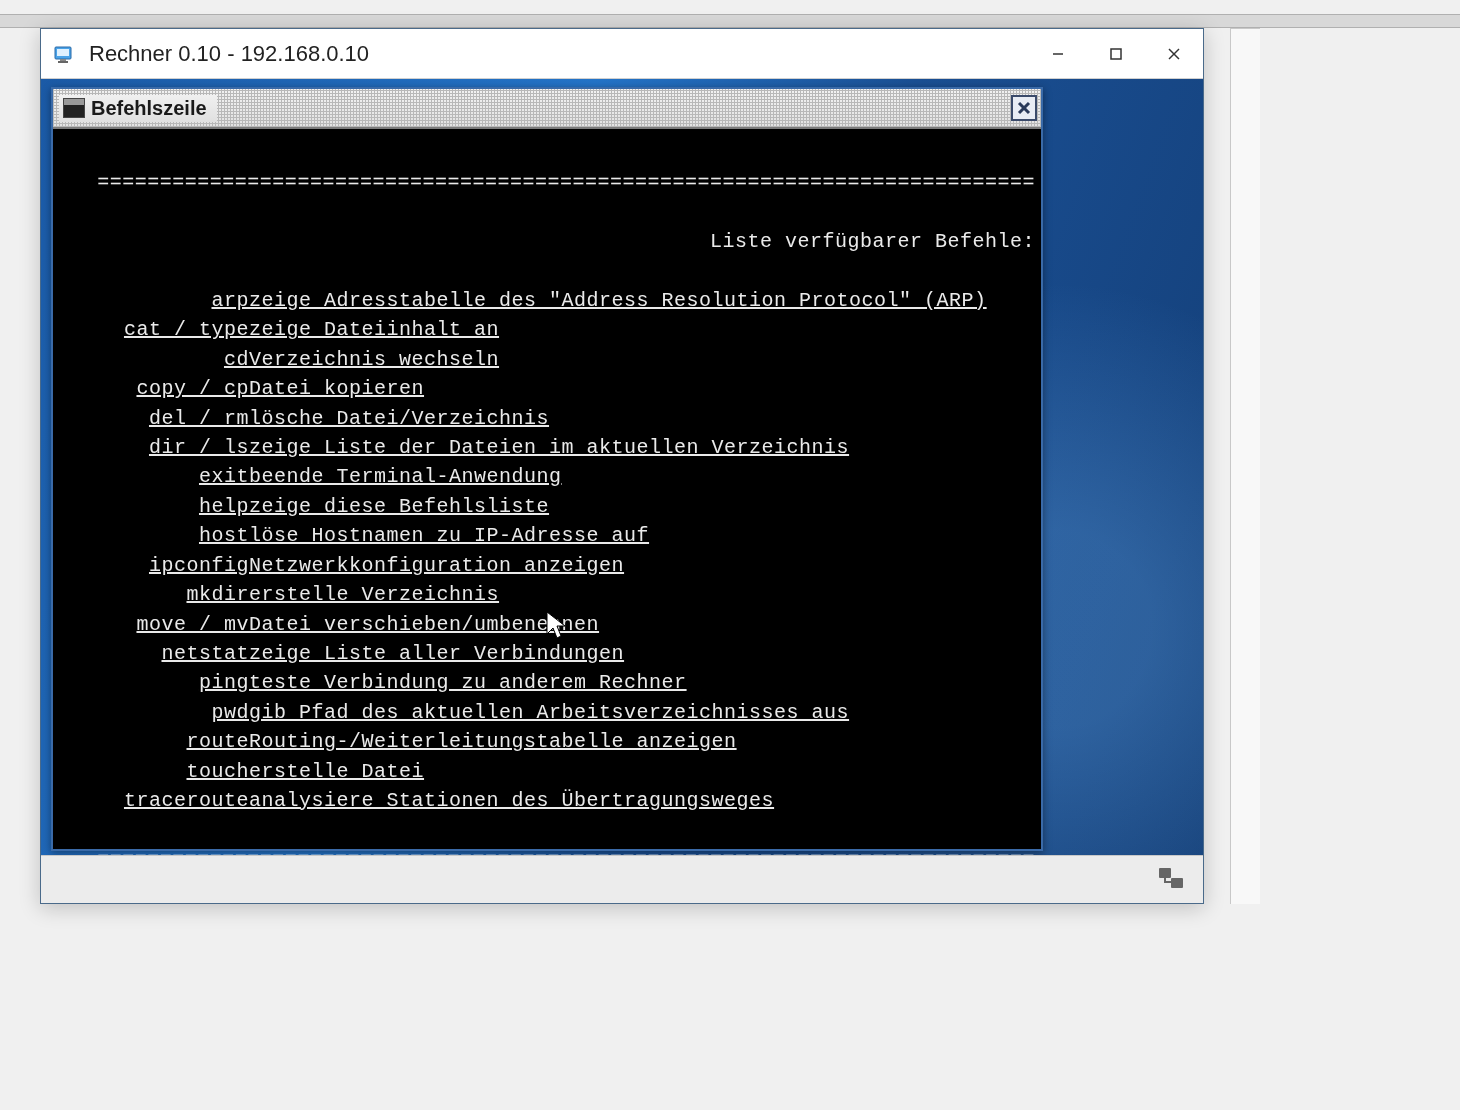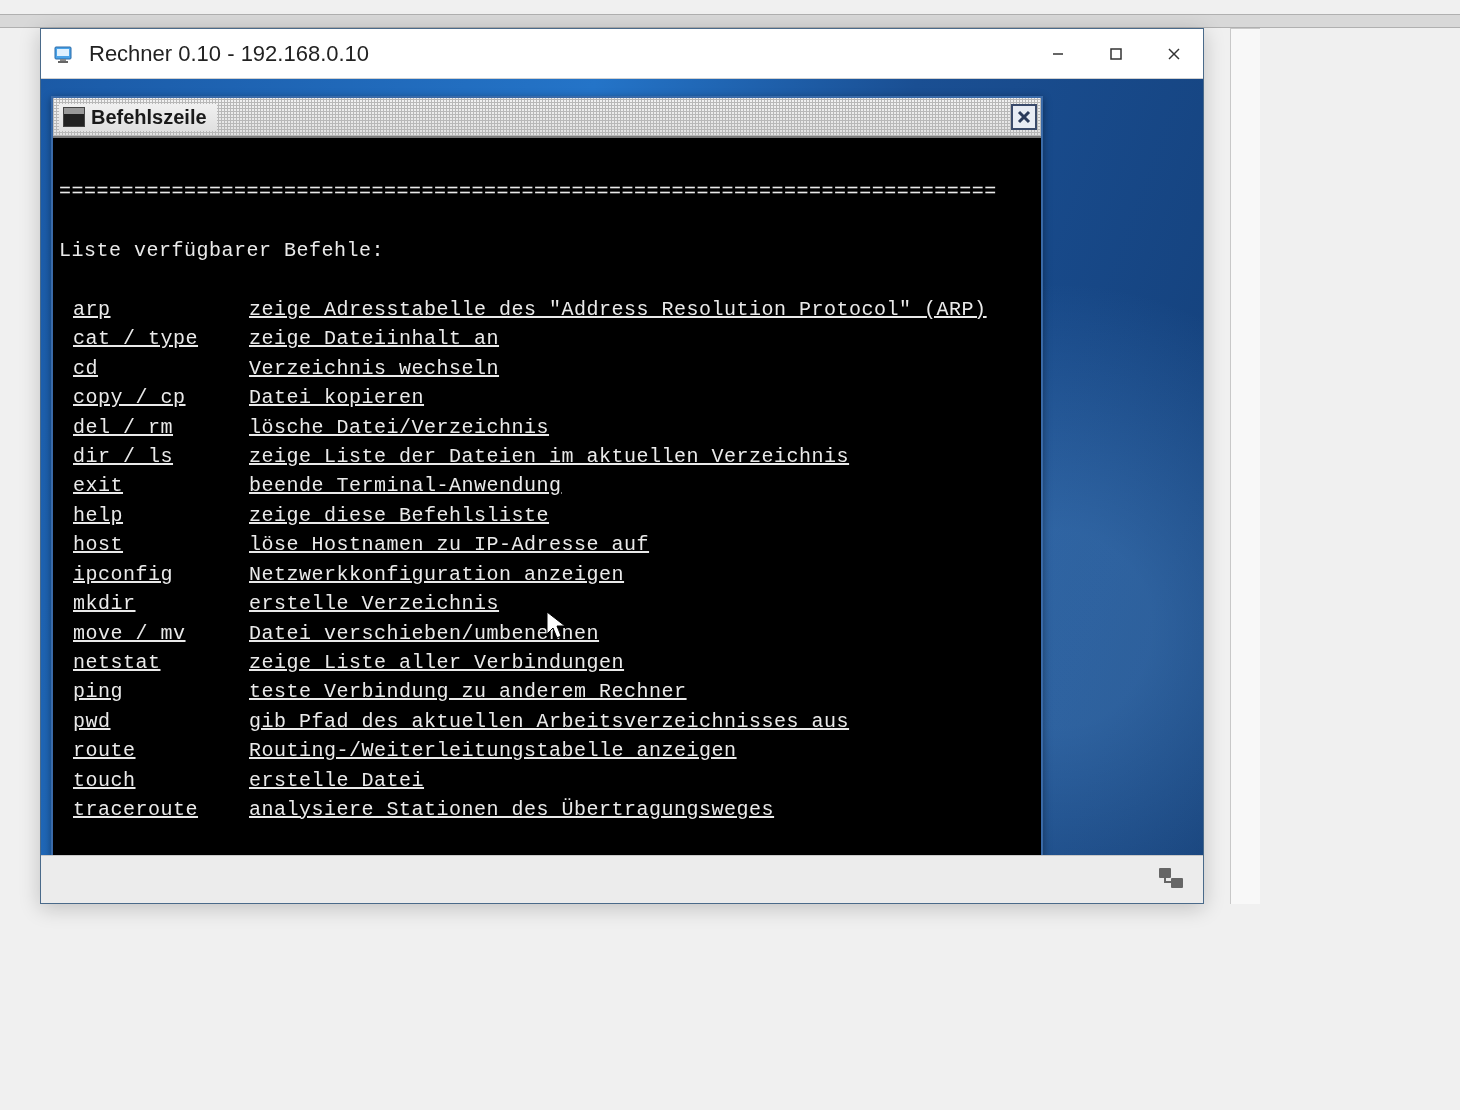--- a/index.html
+++ b/index.html
@@ -88,27 +88,28 @@
       right: -200px;
       top: 200px;
       width: 700px;
       height: 700px;
       border-radius: 50%;
       background: radial-gradient(circle, rgba(120,190,255,0.25) 20%, rgba(30,90,160,0) 70%);
     }
     
     .inner-window {
       position: absolute;
-      top: 17px;
+      top: 8px;
       left: 10px;
       width: 992px;
       height: 764px;
       border: 2px solid #3a6aa8;
       background: #000;
       box-shadow: 0 2px 8px rgba(0,0,0,0.4);
+      text-align: right;
     }
     
     .inner-titlebar {
       height: 40px;
       background-image:
         repeating-linear-gradient(0deg, #b8b8b8 0 1px, transparent 1px 3px),
         repeating-linear-gradient(90deg, #b8b8b8 0 1px, transparent 1px 3px),
         linear-gradient(#f2f2f2, #e2e2e2);
       border-bottom: 2px solid #7a7a7a;
       display: flex;

